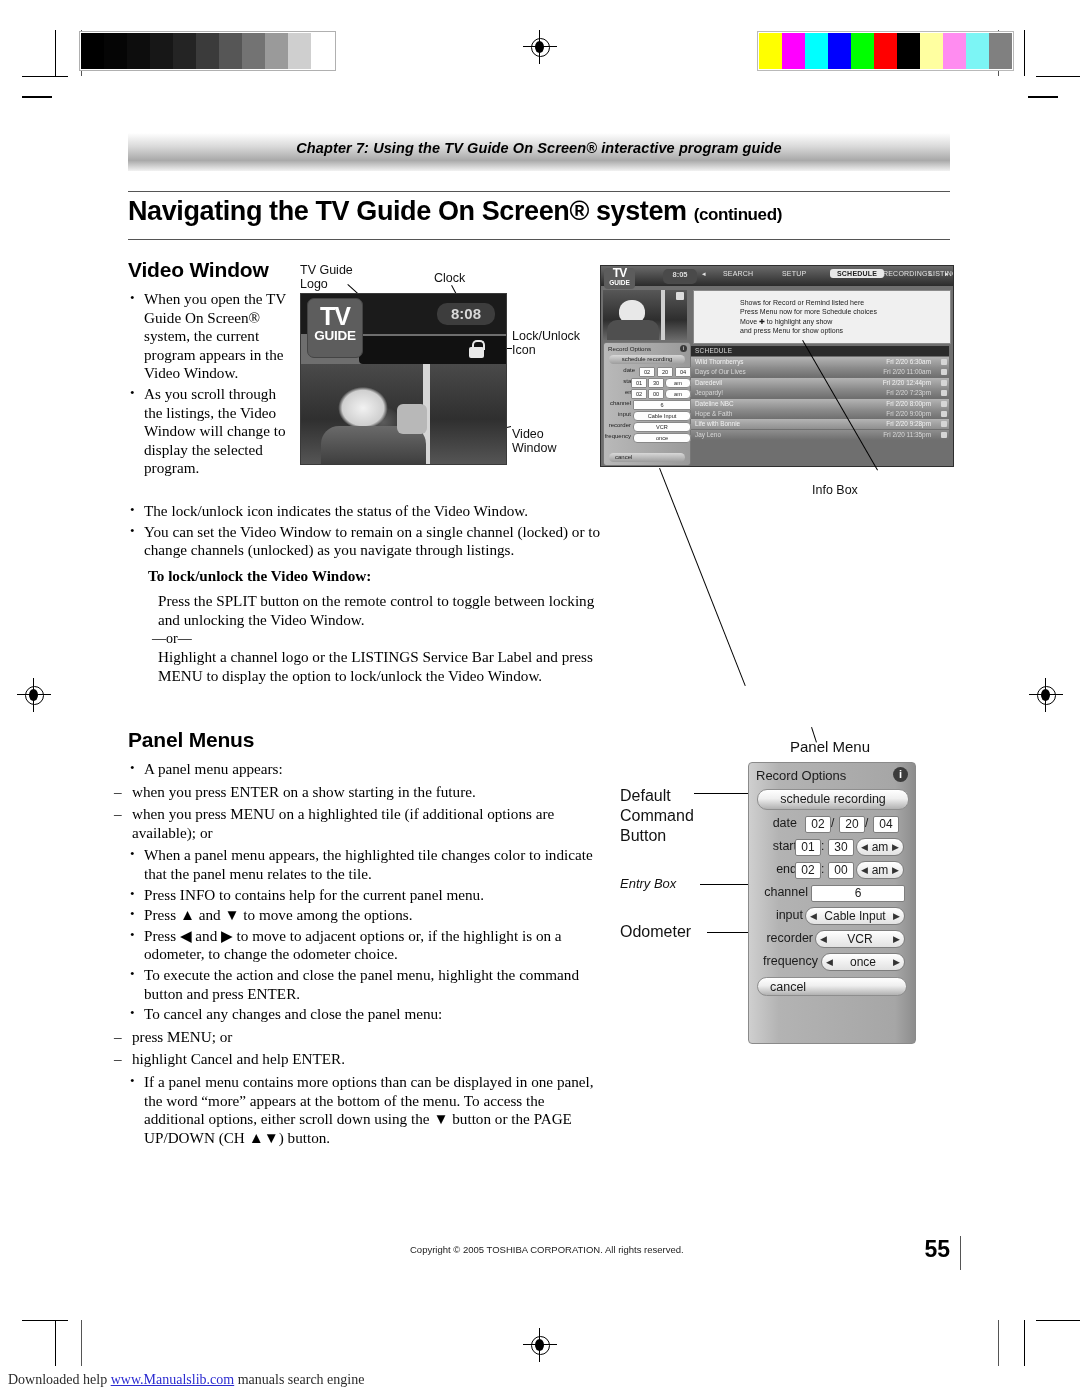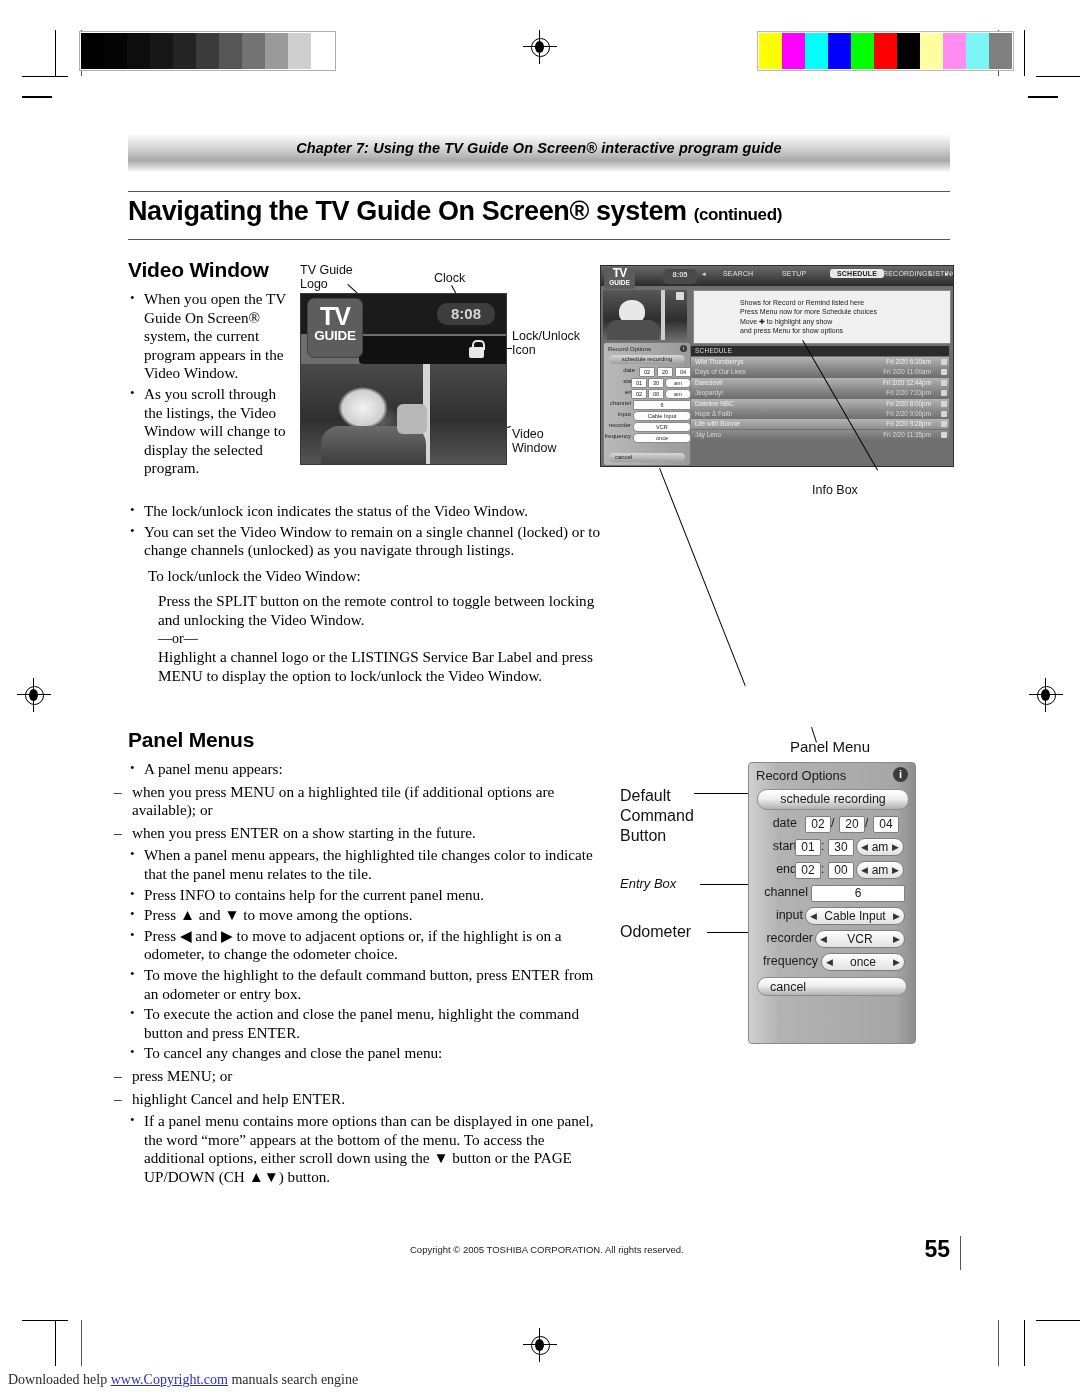--- a/index.html
+++ b/index.html
@@ -41,21 +41,21 @@
 
   
   .body{font-family:"Liberation Serif", serif;font-size:15.2px;line-height:18.6px;color:#000;}
   ul.blist{list-style:none;margin:0;padding:0;}
   ul.blist>li{position:relative;padding-left:16px;margin-bottom:2px;}
   ul.blist>li:before{content:"\2022";position:absolute;left:2px;top:-1px;font-size:13px;}
   ul.dlist{list-style:none;margin:0;padding:0;}
   ul.dlist>li{position:relative;padding-left:18px;margin:4px 0;}
   ul.dlist>li:before{content:"\2013";position:absolute;left:0;top:0;}
   .indent{padding-left:30px;}
-  .bold{font-weight:normal;}
+  .bold{font-weight:bold;}
   .tiny-or{font-size:14px;}
   .callout{position:absolute;font-family:"Liberation Sans", sans-serif;
      font-size:12.5px;line-height:13.5px;color:#111;}
   .leader{position:absolute;background:#000;transform-origin:0 0;height:1.4px;}
 
   .tvshot{position:absolute;left:300px;top:293px;width:205px;height:170px;
      background:#6e6e6e;border:1px solid #3a3a3a;overflow:hidden;}
   .tvshot .topbar{position:absolute;left:0;top:0;width:100%;height:40px;background:#1b1b1b;}
   .tvshot .band2{position:absolute;left:58px;top:42px;width:147px;height:28px;background:#111;
      border-radius:4px 0 0 4px;}
@@ -252,21 +252,21 @@
 
 <div class="abs body" style="left:128px;top:502px;width:490px;">
   <ul class="blist">
     <li>The lock/unlock icon indicates the status of the Video Window.</li>
     <li>You can set the Video Window to remain on a single channel (locked) or to change channels (unlocked) as you navigate through listings.</li>
   </ul>
 </div>
 
 <div class="abs body bold" style="left:148px;top:567px;">To lock/unlock the Video Window:</div>
 <div class="abs body" style="left:158px;top:592px;width:450px;">Press the SPLIT button on the remote control to toggle between locking and unlocking the Video Window.</div>
-<div class="abs body tiny-or" style="left:158px;top:630px;">—or—</div>
+<div class="abs body tiny-or" style="left:152px;top:630px;">—or—</div>
 <div class="abs body" style="left:158px;top:648px;width:450px;">Highlight a channel logo or the LISTINGS Service Bar Label and press MENU to display the option to lock/unlock the Video Window.</div>
 
 <div class="callout" style="left:300px;top:264px;white-space:pre;">TV Guide
 Logo</div>
 <div class="callout" style="left:434px;top:272px;">Clock</div>
 <div class="callout" style="left:512px;top:330px;white-space:pre;">Lock/Unlock
 Icon</div>
 <div class="callout" style="left:512px;top:428px;white-space:pre;">Video
 Window</div>
 
@@ -419,29 +419,28 @@
 <div class="leader" style="left:803px;top:340px;width:150px;transform:rotate(60deg);"></div>
 <div class="leader" style="left:660px;top:468px;width:234px;transform:rotate(68.5deg);"></div>
 
 <h2 class="sec" style="left:128px;top:728px;">Panel Menus</h2>
 
 <div class="abs body" style="left:128px;top:760px;width:470px;">
   <ul class="blist">
     <li>A panel menu appears:</li>
   </ul>
   <ul class="dlist indent" style="margin-left:-14px;">
+    <li>when you press ENTER on a show starting in the future.</li>
     <li>when you press MENU on a highlighted tile (if additional options are available); or</li>
-    <li>when you press ENTER on a show starting in the future.</li>
   </ul>
   <ul class="blist" style="margin-top:4px;">
     <li>When a panel menu appears, the highlighted tile changes color to indicate that the panel menu relates to the tile.</li>
     <li>Press INFO to contains help for the current panel menu.</li>
     <li><span>Press </span><span>▲</span><span> and </span><span>▼</span><span> to move among the options.</span></li>
     <li><span>Press </span><span>◀</span><span> and </span><span>▶</span><span> to move to adjacent options or, if the highlight is on a odometer, to change the odometer choice.</span></li>
-    <li>To move the highlight to the default command button, press ENTER from an odometer or entry box.</li>
     <li>To execute the action and close the panel menu, highlight the command button and press ENTER.</li>
     <li>To cancel any changes and close the panel menu:</li>
   </ul>
   <ul class="dlist indent" style="margin-left:-14px;">
     <li>press MENU; or</li>
     <li>highlight Cancel and help ENTER.</li>
   </ul>
   <ul class="blist" style="margin-top:4px;">
     <li><span>If a panel menu contains more options than can be displayed in one panel, the word “more” appears at the bottom of the menu. To access the additional options, either scroll down using the </span><span>▼</span><span> button or the PAGE UP/DOWN (CH </span><span>▲▼</span><span>) button.</span></li>
   </ul>
@@ -534,15 +533,15 @@
     <div class="cmd cancel" style="top:214px;">cancel</div>
   </div>
 </div>
 
 <div class="footcopy">Copyright © 2005 TOSHIBA CORPORATION. All rights reserved.</div>
 <div class="pageno">55</div>
 <div class="thinline" style="left:960px;top:1236px;height:34px;"></div>
 
 <div class="dlbar">
   <span>Downloaded help</span>
-  <a href="#">www.Copyright.com</a>
+  <a href="#">www.Manualslib.com</a>
   <span>manuals search engine</span>
 </div>
 
 </body></html>

